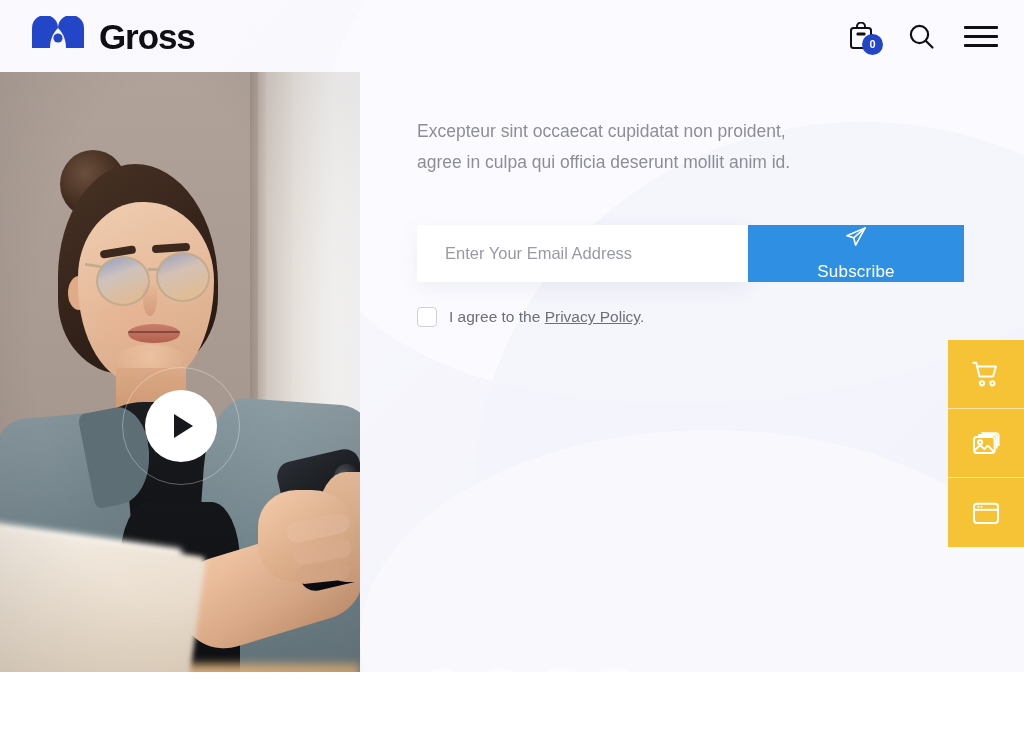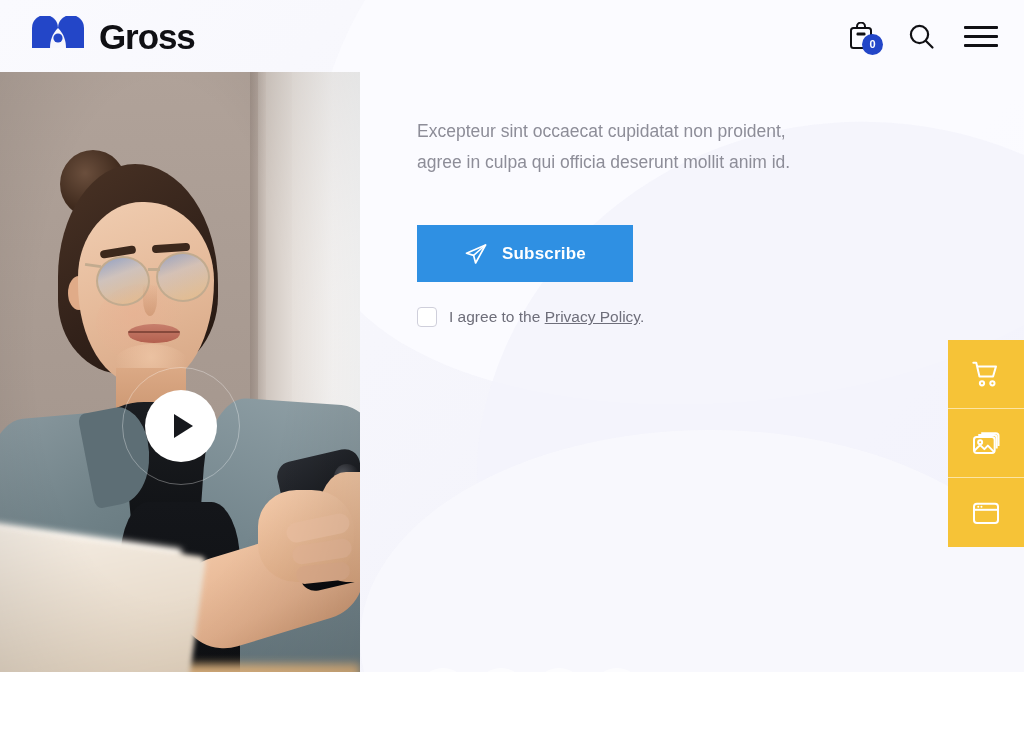--- a/index.html
+++ b/index.html
@@ -263,28 +263,29 @@
     color: #4a4a55;
   }
   .email-input::placeholder { color: #9a9aa5; }
   .subscribe-btn {
     width: 216px;
     height: 57px;
     border: none;
     background: #2f90e3;
     color: #fff;
     font-size: 17px;
-    font-weight: bold;
+    font-weight: normal;
     letter-spacing: .2px;
     font-family: "Liberation Sans", sans-serif;
     display: flex;
     align-items: center;
     justify-content: center;
     gap: 14px;
     cursor: pointer;
+    flex-direction: column;
   }
 
   .agree-row {
     display: flex;
     align-items: center;
     gap: 12px;
     margin-top: 25px;
     font-size: 15.5px;
     color: #6e6e7a;
   }
@@ -436,20 +437,21 @@
     </div>
   </div>
 
   <div class="hero-content">
 
 
     <p class="hero-sub">Excepteur sint occaecat cupidatat non proident,
 agree in culpa qui officia deserunt mollit anim id.</p>
 
     <div class="subscribe-row">
+      <input class="email-input" type="text" placeholder="Enter Your Email Address" style="">
       <button class="subscribe-btn">
         <svg width="24" height="24" viewBox="0 0 24 24" fill="none">
           <path d="M21.5 3 L2.5 11.2 L9.6 13.4 L11.6 21 L21.5 3 Z" stroke="#ffffff" stroke-width="1.7" stroke-linejoin="round" fill="none"></path>
           <path d="M9.6 13.4 L21.5 3" stroke="#ffffff" stroke-width="1.5" stroke-linecap="round"></path>
         </svg>
         <span>Subscribe</span>
       </button>
     </div>
 
     <div class="agree-row">

